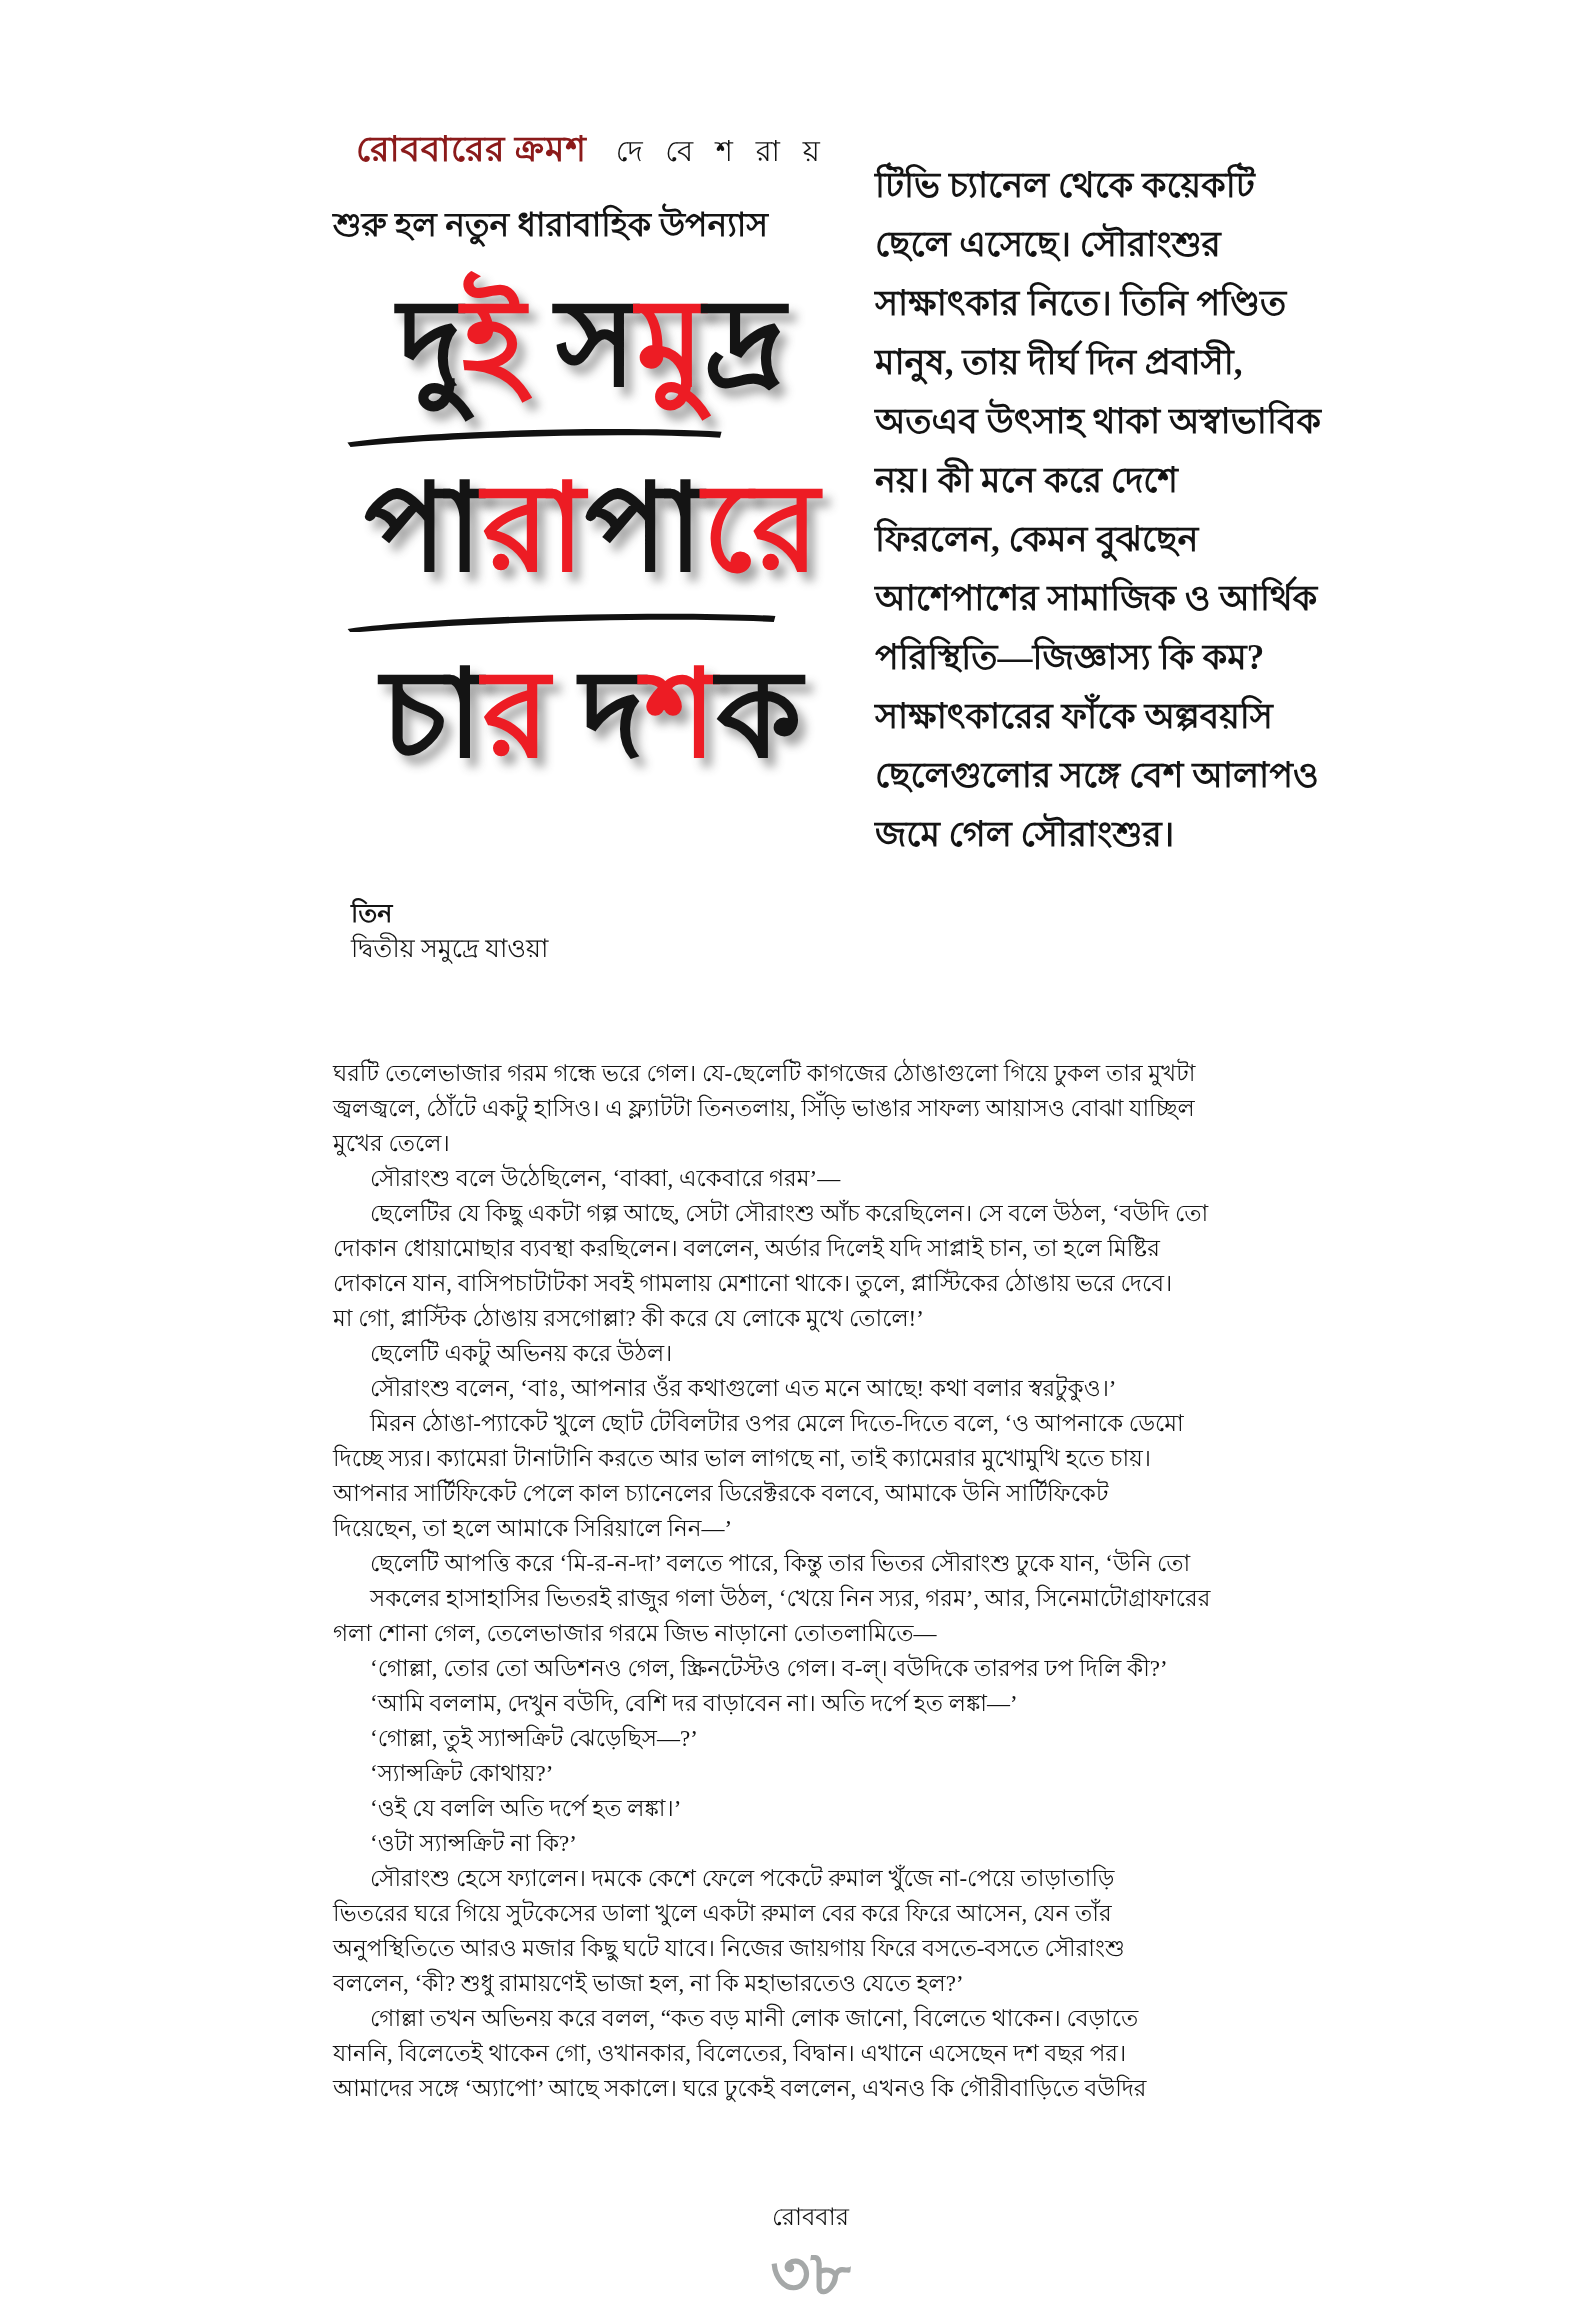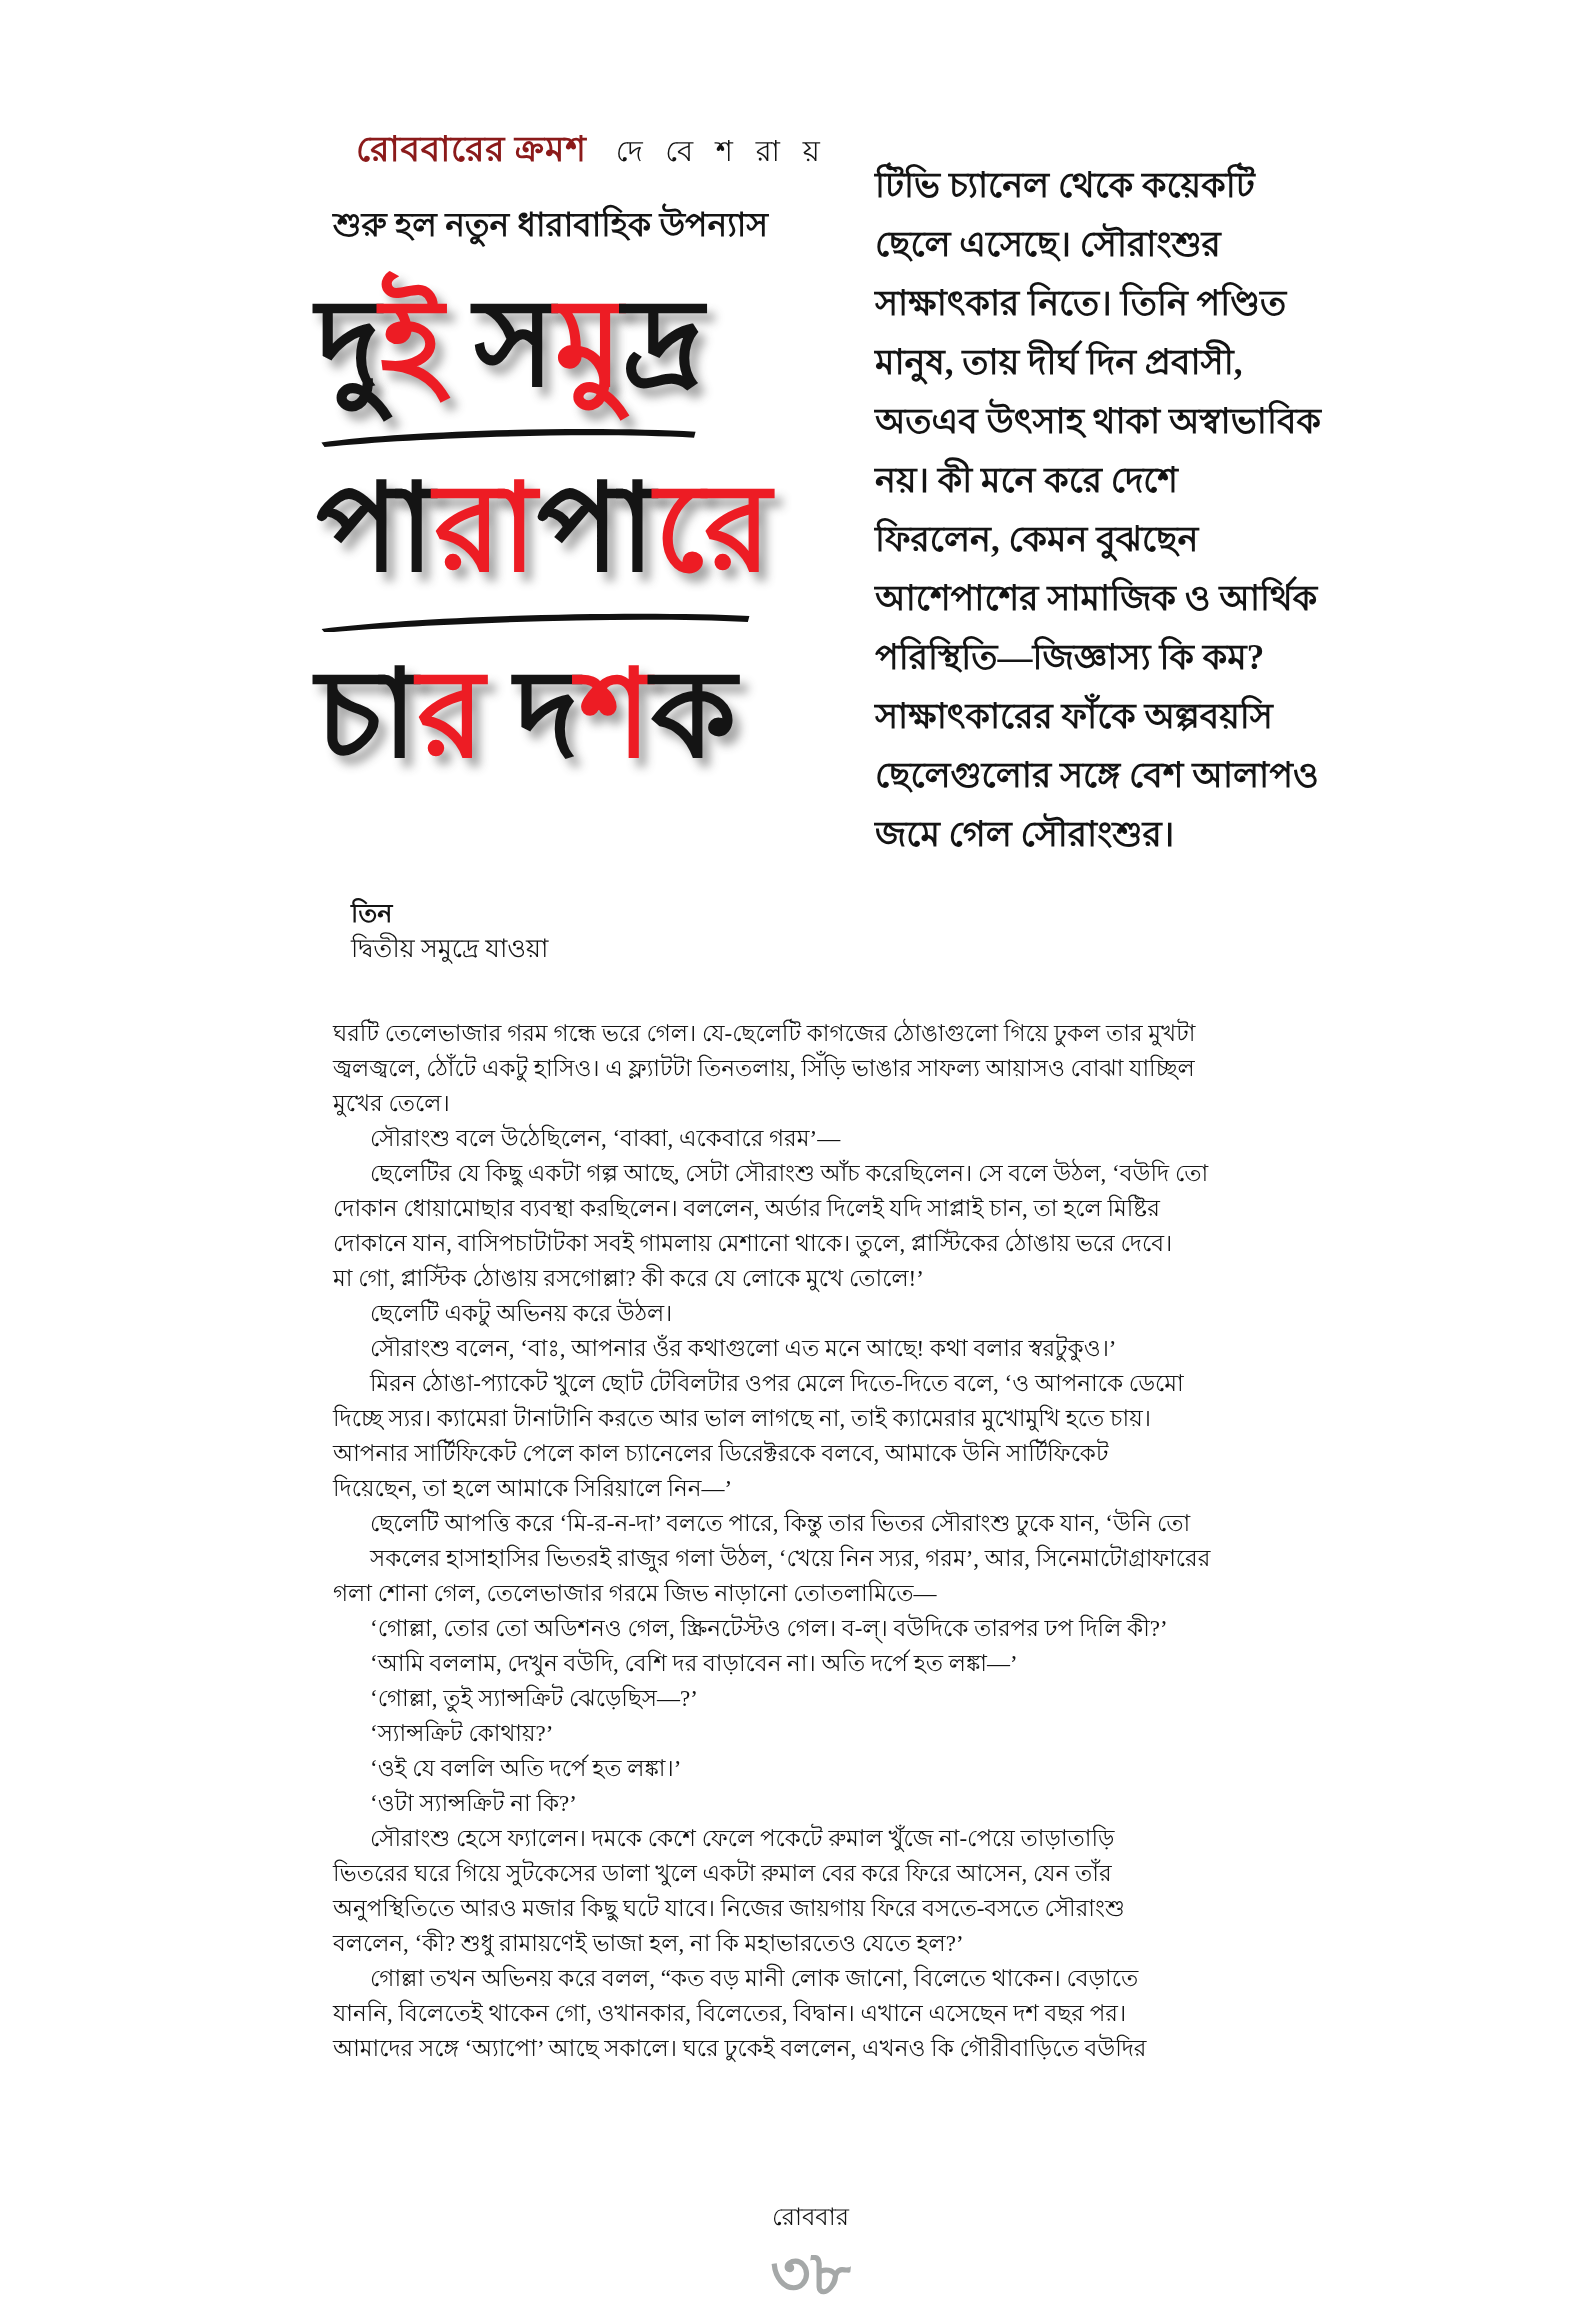--- a/index.html
+++ b/index.html
@@ -22,21 +22,22 @@
   }
   .author{
     font-size:29px;font-weight:500;color:#141414;letter-spacing:7.7px;
   }
   .subtitle{
     position:absolute;left:333px;top:199px;
     font-size:33px;font-weight:bold;white-space:nowrap;
   }
   
   .title-block{
-    position:absolute;left:316px;top:266px;width:499px;
+    position:absolute;left:342px;top:266px;width:499px;
+    text-align:center;
   }
   .title-line{
     font-size:122px;line-height:1.28;font-weight:bold;
     white-space:nowrap;
     text-shadow:7.7px 9.2px 9.2px rgba(60,60,60,0.45);
   }
   .brush{display:block;margin:1.5px auto 4.6px auto;}
   .brush svg{display:block;}
   
   .intro{
@@ -45,21 +46,21 @@
     white-space:nowrap;
   }
   
   .section{
     position:absolute;left:351px;top:896px;
     font-size:25.4px;line-height:35px;
   }
   .section .num{font-weight:bold;}
   
   .body-text{
-    position:absolute;left:333px;top:1016px;width:955px;
+    position:absolute;left:333px;top:1056px;width:955px;
     font-size:23px;line-height:35px;
     white-space:nowrap;
   }
   .b-line.indent{padding-left:37px;}
   
   .footer{
     position:absolute;left:333px;top:2198px;width:955px;
     text-align:center;
   }
   .footer .mag{font-size:24px;font-weight:500;}

